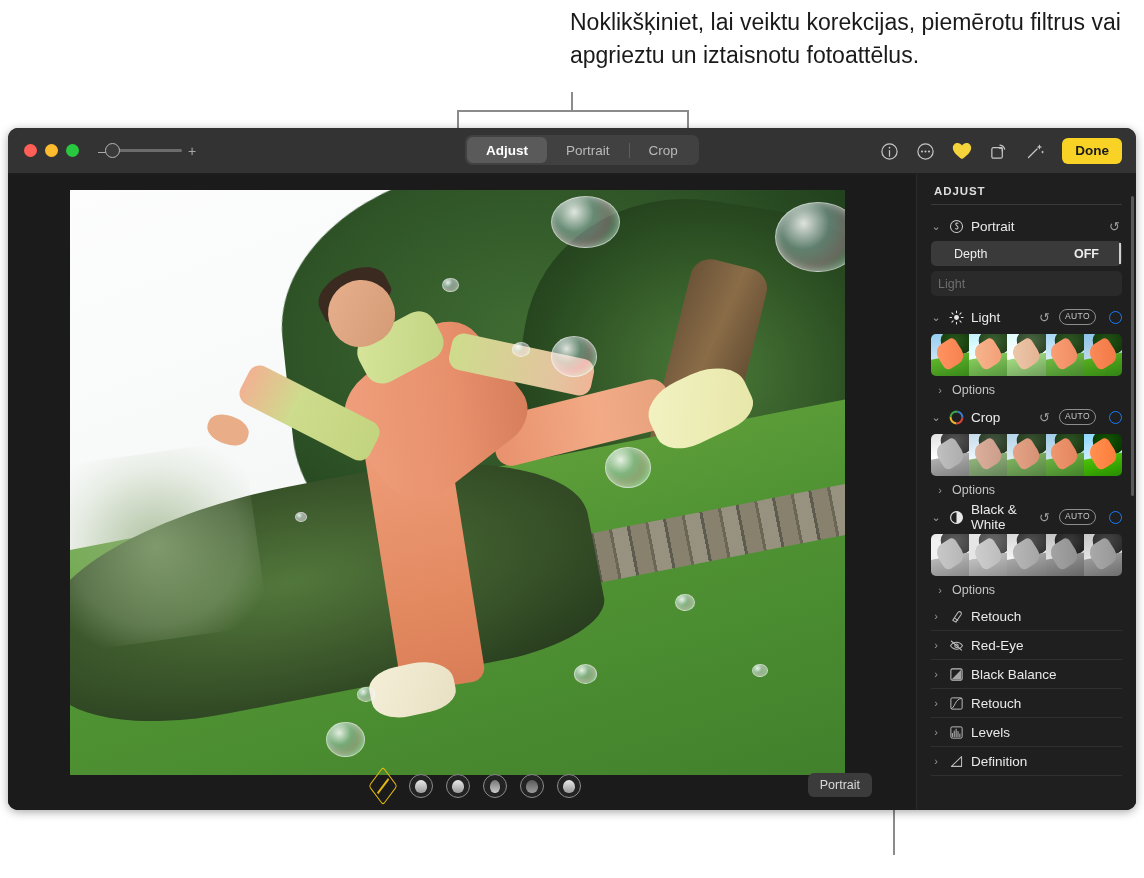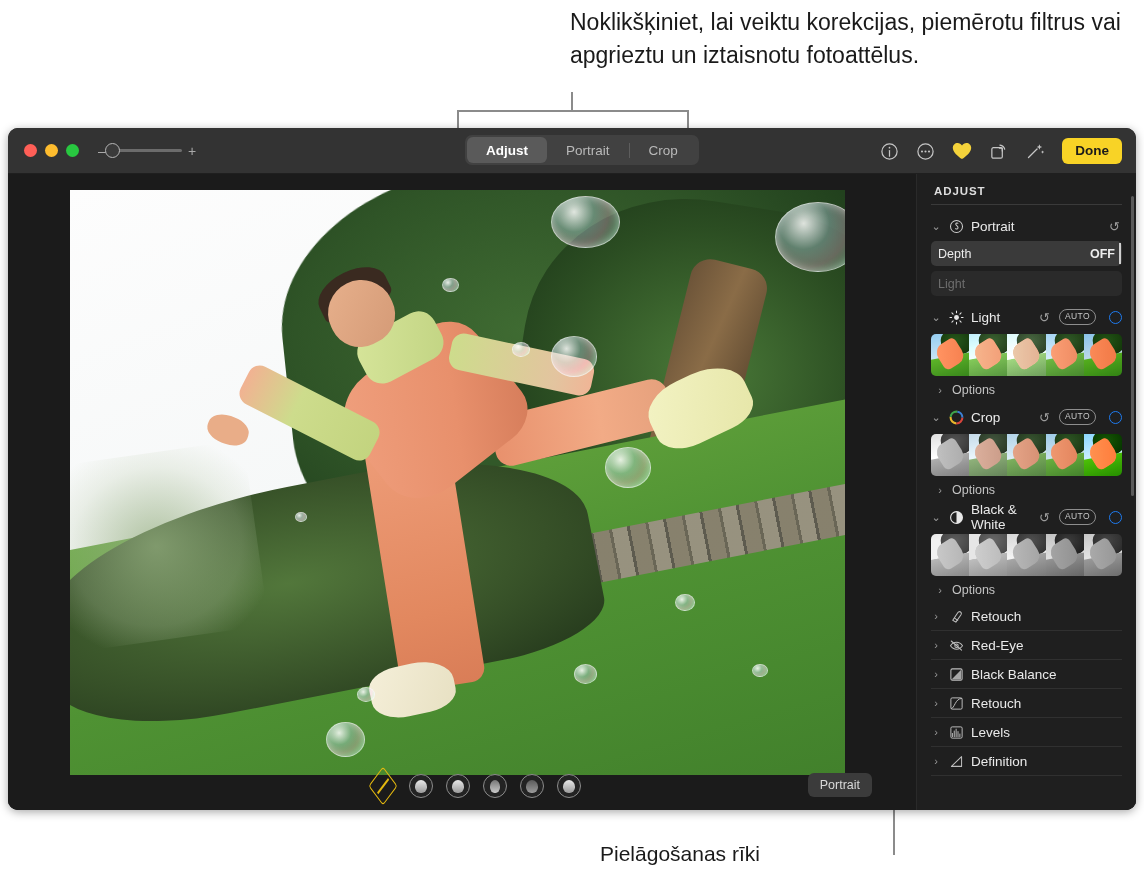--- a/index.html
+++ b/index.html
@@ -257,21 +257,21 @@
   .revert { color: #9a9a9a; font-size: 13px; margin-right: 2px; }
   .auto-pill {
     border: 1px solid #8d8d8d; color: #c8c8c8; font-size: 8.5px; letter-spacing: .4px;
     border-radius: 8px; padding: 1px 5px; line-height: 1.3;
   }
   .ring { width: 13px; height: 13px; border-radius: 50%; border: 1.8px solid #1e7bf0; margin-left: 6px; }
 
   .depth-row {
     position: relative; height: 25px; border-radius: 5px; background: #3a3a3a;
     display: flex; align-items: center; justify-content: space-between;
-    padding: 0 7px; margin-bottom: 5px;
+    padding: 0 23px; margin-bottom: 5px;
   }
   .depth-row .dl { font-size: 12.5px; color: #ededed; }
   .depth-row .dv { font-size: 12.5px; color: #ededed; font-weight: 700; }
   .depth-caret { position: absolute; right: 1px; top: 2px; width: 2px; height: 21px; background: #cfcfcf; }
   .light-row {
     height: 25px; border-radius: 5px; background: #2a2a2a;
     display: flex; align-items: center; padding: 0 7px; margin-bottom: 6px;
   }
   .light-row .dl { font-size: 12.5px; color: #6e6e6e; }
 
@@ -339,21 +339,20 @@
 <body>
 
 <div class="page">
 
   <div class="callout-top">Noklikšķiniet, lai veiktu korekcijas, piemērotu filtrus vai apgrieztu un iztaisnotu fotoattēlus.</div>
   <div class="stem-top"></div>
   <div class="bracket-top"></div>
 
   <div class="bracket-right"></div>
   <div class="stem-bottom"></div>
-  <div class="callout-bottom">Pielāgošanas rīki</div>
 
   <div class="window">
 
     <div class="titlebar">
       <div class="traffic">
         <div class="dot red"></div>
         <div class="dot yellow"></div>
         <div class="dot green"></div>
       </div>
 

